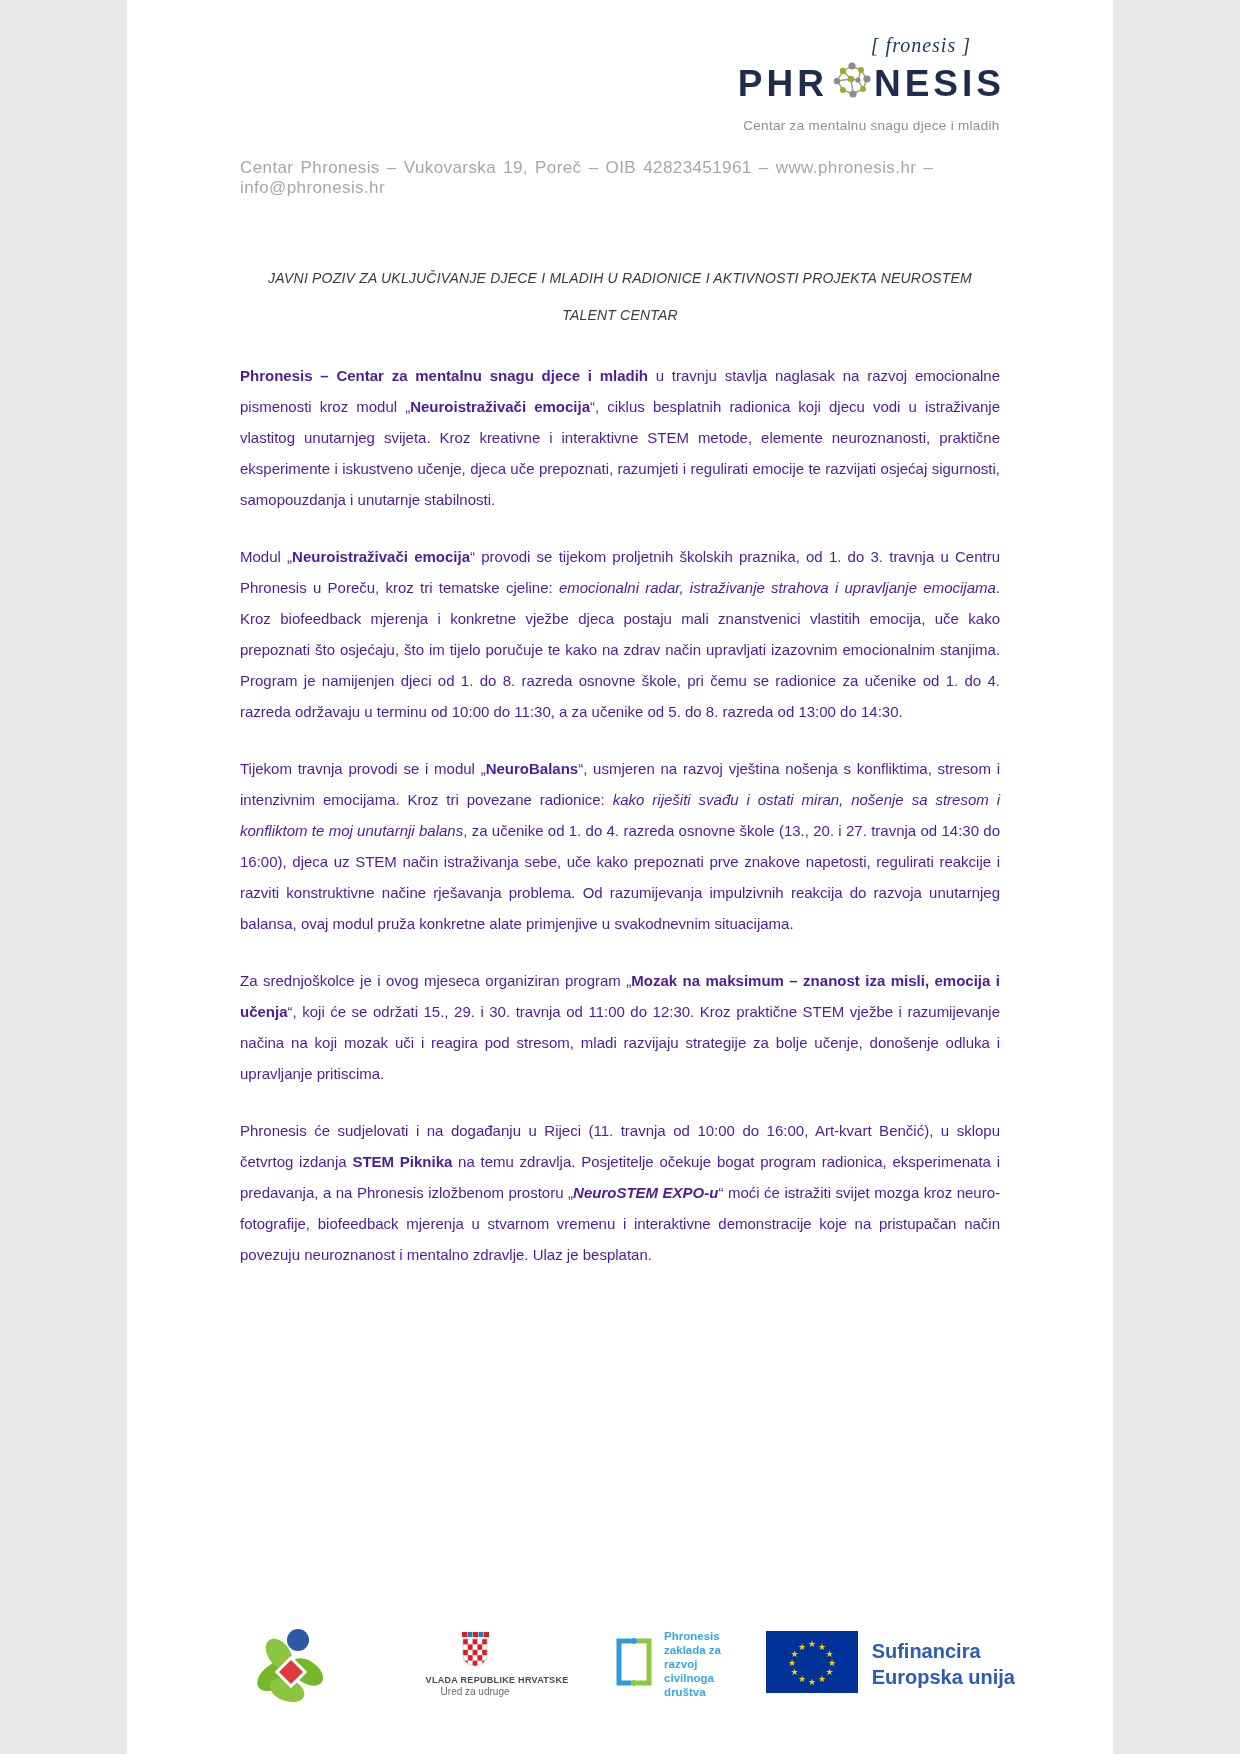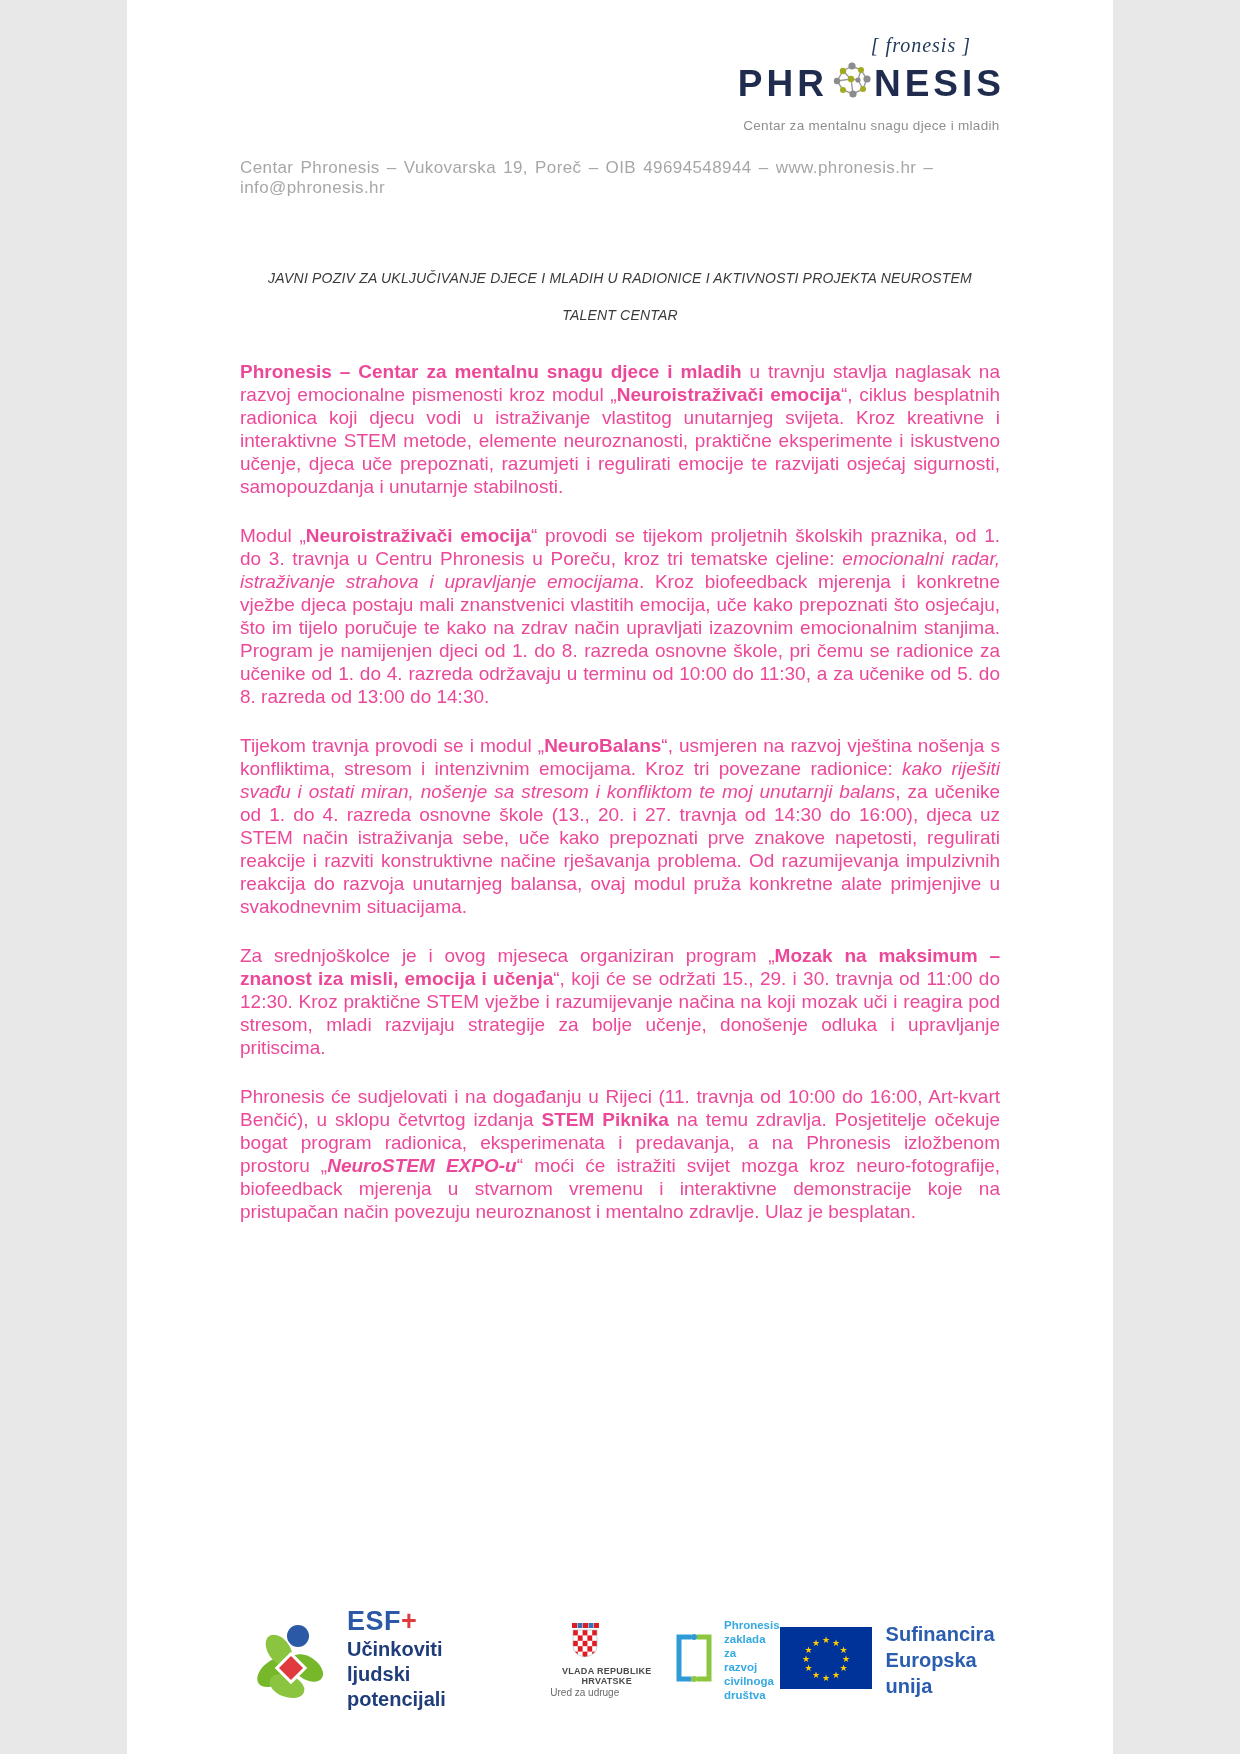--- a/index.html
+++ b/index.html
@@ -44,21 +44,21 @@
     font-size:14px; line-height:37px; color:#3a3a3a; letter-spacing:0.2px;
   }
   .doc-heading {
     margin-top:34px;
     font-weight:700; font-size:20.5px; line-height:35px;
     text-align:justify; color:#2f2f2f;
   }
   .paragraphs { margin-top:4px; }
   .para {
     margin-top:26px;
-    font-size:19px; line-height:23px; text-align:justify; color:#ec4899;
+    font-size:15px; line-height:31px; text-align:justify; color:#4c1d95;
   }
   .para span.b { font-weight:700; }
   .para span.i { font-style:italic; }
 
   
   .footer {
     position:absolute; left:118px; right:98px; bottom:42px;
     display:flex; align-items:center; justify-content:space-between;
   }
   .logo-item { display:flex; align-items:center; }
@@ -106,21 +106,21 @@
           <circle cx="28" cy="21" r="2.6" fill="#8c8c8c"></circle>
         </svg>
       </span>
       <span>NESIS</span>
     </div>
     <div class="logo-subtitle">Centar za mentalnu snagu djece i mladih</div>
   </div>
 
   <div class="content">
 
-    <div class="contact-line">Centar Phronesis  –  Vukovarska 19, Poreč  –  OIB 49694548944  –  www.phronesis.hr  –  info@phronesis.hr</div>
+    <div class="contact-line">Centar Phronesis  –  Vukovarska 19, Poreč  –  OIB 42823451961  –  www.phronesis.hr  –  info@phronesis.hr</div>
 
     <div class="doc-title">JAVNI POZIV ZA UKLJUČIVANJE DJECE I MLADIH U RADIONICE I AKTIVNOSTI PROJEKTA NEUROSTEM TALENT CENTAR</div>
 
 
     <div class="paragraphs">
         <p class="para"><span class="b">Phronesis – Centar za mentalnu snagu djece i mladih</span><span> u travnju stavlja naglasak na razvoj emocionalne pismenosti kroz modul „</span><span class="b">Neuroistraživači emocija</span><span>“, ciklus besplatnih radionica koji djecu vodi u istraživanje vlastitog unutarnjeg svijeta. Kroz kreativne i interaktivne STEM metode, elemente neuroznanosti, praktične eksperimente i iskustveno učenje, djeca uče prepoznati, razumjeti i regulirati emocije te razvijati osjećaj sigurnosti, samopouzdanja i unutarnje stabilnosti.</span></p>
         <p class="para"><span>Modul „</span><span class="b">Neuroistraživači emocija</span><span>“ provodi se tijekom proljetnih školskih praznika, od 1. do 3. travnja u Centru Phronesis u Poreču, kroz tri tematske cjeline: </span><span class="i">emocionalni radar, istraživanje strahova i upravljanje emocijama</span><span>. Kroz biofeedback mjerenja i konkretne vježbe djeca postaju mali znanstvenici vlastitih emocija, uče kako prepoznati što osjećaju, što im tijelo poručuje te kako na zdrav način upravljati izazovnim emocionalnim stanjima. Program je namijenjen djeci od 1. do 8. razreda osnovne škole, pri čemu se radionice za učenike od 1. do 4. razreda održavaju u terminu od 10:00 do 11:30, a za učenike od 5. do 8. razreda od 13:00 do 14:30.</span></p>
         <p class="para"><span>Tijekom travnja provodi se i modul „</span><span class="b">NeuroBalans</span><span>“, usmjeren na razvoj vještina nošenja s konfliktima, stresom i intenzivnim emocijama. Kroz tri povezane radionice: </span><span class="i">kako riješiti svađu i ostati miran, nošenje sa stresom i konfliktom te moj unutarnji balans</span><span>, za učenike od 1. do 4. razreda osnovne škole (13., 20. i 27. travnja od 14:30 do 16:00), djeca uz STEM način istraživanja sebe, uče kako prepoznati prve znakove napetosti, regulirati reakcije i razviti konstruktivne načine rješavanja problema. Od razumijevanja impulzivnih reakcija do razvoja unutarnjeg balansa, ovaj modul pruža konkretne alate primjenjive u svakodnevnim situacijama.</span></p>
         <p class="para"><span>Za srednjoškolce je i ovog mjeseca organiziran program „</span><span class="b">Mozak na maksimum – znanost iza misli, emocija i učenja</span><span>“, koji će se održati 15., 29. i 30. travnja od 11:00 do 12:30. Kroz praktične STEM vježbe i razumijevanje načina na koji mozak uči i reagira pod stresom, mladi razvijaju strategije za bolje učenje, donošenje odluka i upravljanje pritiscima.</span></p>
         <p class="para"><span>Phronesis će sudjelovati i na događanju u Rijeci (11. travnja od 10:00 do 16:00, Art-kvart Benčić), u sklopu četvrtog izdanja </span><span class="b">STEM Piknika</span><span> na temu zdravlja. Posjetitelje očekuje bogat program radionica, eksperimenata i predavanja, a na Phronesis izložbenom prostoru „</span><span class="b i">NeuroSTEM EXPO-u</span><span>“ moći će istražiti svijet mozga kroz neuro-fotografije, biofeedback mjerenja u stvarnom vremenu i interaktivne demonstracije koje na pristupačan način povezuju neuroznanost i mentalno zdravlje. Ulaz je besplatan.</span></p>
@@ -135,25 +135,20 @@
           <g>
             <ellipse cx="30" cy="60" rx="20" ry="12" fill="#76b82a" transform="rotate(-35 30 60)"></ellipse>
             <ellipse cx="42" cy="74" rx="18" ry="11" fill="#8bc53f" transform="rotate(20 42 74)"></ellipse>
             <ellipse cx="62" cy="56" rx="18" ry="11" fill="#76b82a" transform="rotate(35 62 56)"></ellipse>
             <ellipse cx="34" cy="38" rx="17" ry="11" fill="#8bc53f" transform="rotate(55 34 38)"></ellipse>
             <circle cx="53" cy="24" r="11" fill="#2b59a5"></circle>
             <rect x="36" y="46" width="20" height="20" fill="#e0393e" stroke="#ffffff" stroke-width="3" transform="rotate(45 46 56)"></rect>
           </g>
         </svg>
       </span>
-      <div class="esf-text">
-        <div class="esf-title"><span>ESF</span><span class="plus">+</span></div>
-        <div class="esf-line">Učinkoviti ljudski</div>
-        <div class="esf-line">potencijali</div>
-      </div>
     </div>
 
     <div class="logo-item vlada">
       <span>
         <svg width="30" height="36" viewBox="0 0 30 36">
           <g>
             <rect x="2" y="1" width="5" height="5" fill="#dd1c24"></rect>
             <rect x="7.5" y="1" width="5" height="5" fill="#3a6fb5"></rect>
             <rect x="13" y="1" width="5" height="5" fill="#dd1c24"></rect>
             <rect x="18.5" y="1" width="5" height="5" fill="#3a6fb5"></rect>

